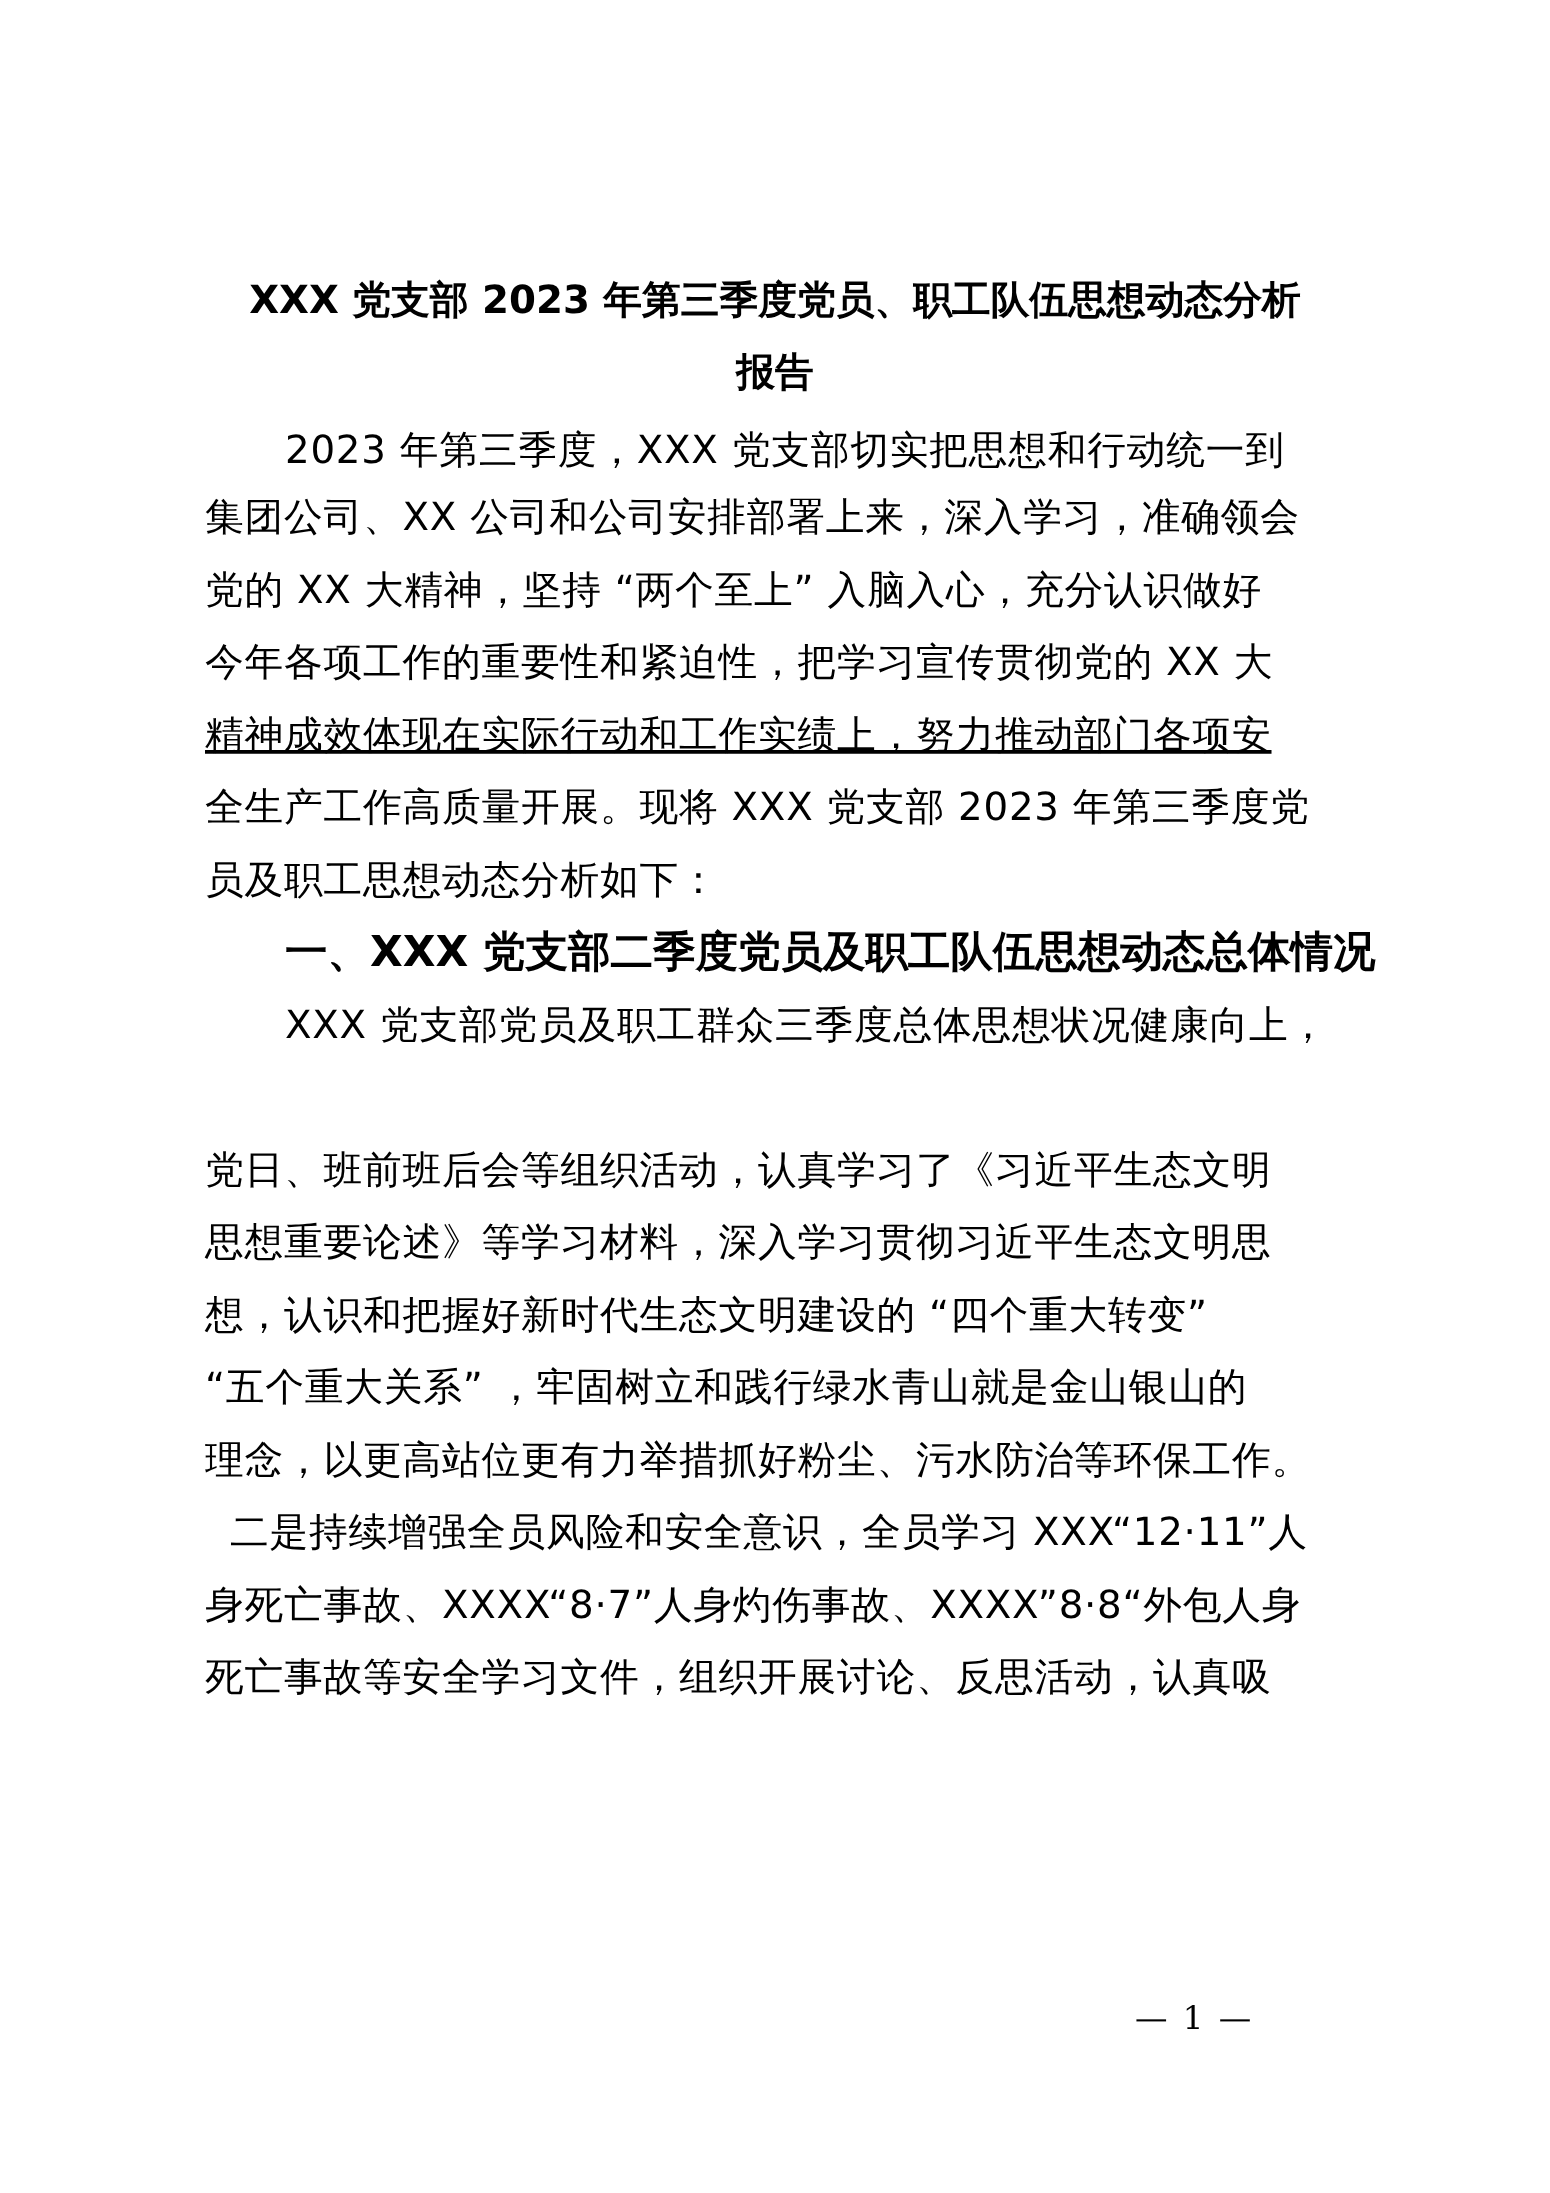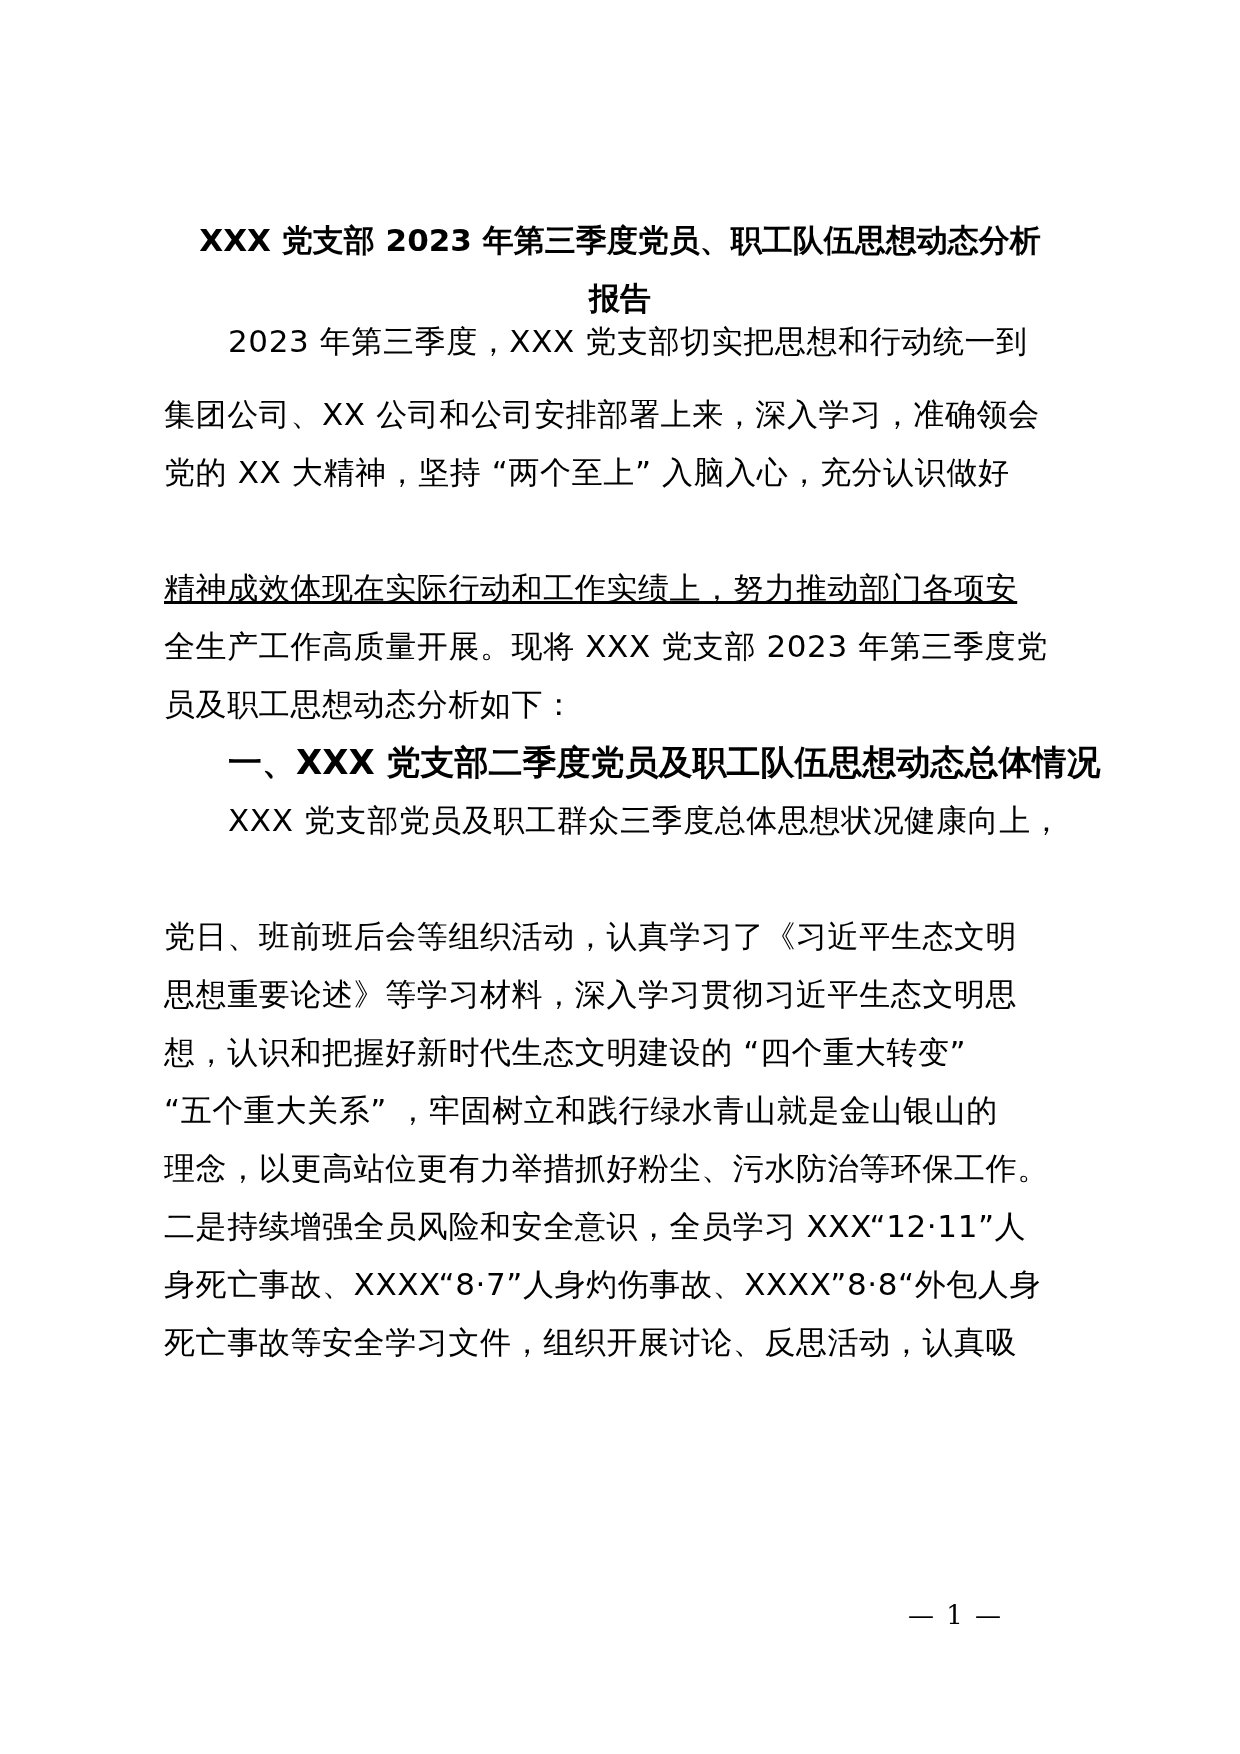--- a/index.html
+++ b/index.html
@@ -64,34 +64,35 @@
     }
   </style>
 </head>
 <body>
 
 <div class="page">
 
   <div class="title-line" style="top:220px;">XXX 党支部 2023 年第三季度党员、职工队伍思想动态分析</div>
   <div class="title-line" style="top:278px;">报告</div>
 
-  <div class="line indent" style="top:321px;">2023 年第三季度，XXX 党支部切实把思想和行动统一到</div>
+  <div class="line indent" style="top:340px;">2023 年第三季度，XXX 党支部切实把思想和行动统一到</div>
   <div class="line" style="top:394px;">集团公司、XX 公司和公司安排部署上来，深入学习，准确领会</div>
   <div class="line" style="top:452px;">党的 XX 大精神，坚持 “两个至上” 入脑入心，充分认识做好</div>
+  <div class="line" style="top:510px;">今年各项工作的重要性和紧迫性，把学习宣传贯彻党的 XX 大</div>
   <div class="line" style="top:568px;text-decoration:underline;">精神成效体现在实际行动和工作实绩上，努力推动部门各项安</div>
   <div class="line" style="top:626px;">全生产工作高质量开展。现将 XXX 党支部 2023 年第三季度党</div>
   <div class="line" style="top:684px;">员及职工思想动态分析如下：</div>
 
   <div class="heading" style="top:742px;">一、XXX 党支部二季度党员及职工队伍思想动态总体情况</div>
 
   <div class="line indent" style="top:800px;">XXX 党支部党员及职工群众三季度总体思想状况健康向上，</div>
   <div class="line" style="top:916px;">党日、班前班后会等组织活动，认真学习了《习近平生态文明</div>
   <div class="line" style="top:974px;">思想重要论述》等学习材料，深入学习贯彻习近平生态文明思</div>
   <div class="line" style="top:1032px;">想，认识和把握好新时代生态文明建设的 “四个重大转变”</div>
   <div class="line" style="top:1090px;">“五个重大关系” ，牢固树立和践行绿水青山就是金山银山的</div>
   <div class="line" style="top:1148px;">理念，以更高站位更有力举措抓好粉尘、污水防治等环保工作。</div>
-  <div class="line" style="top:1206px;">二是持续增强全员风险和安全意识，全员学习 XXX“12·11”人</div>
+  <div class="line" style="top:1206px;margin-left:20px;">二是持续增强全员风险和安全意识，全员学习 XXX“12·11”人</div>
   <div class="line" style="top:1264px;">身死亡事故、XXXX“8·7”人身灼伤事故、XXXX”8·8“外包人身</div>
   <div class="line" style="top:1322px;">死亡事故等安全学习文件，组织开展讨论、反思活动，认真吸</div>
 
   <div class="footer">— 1 —</div>
 
 </div>
 
 </body></html>

